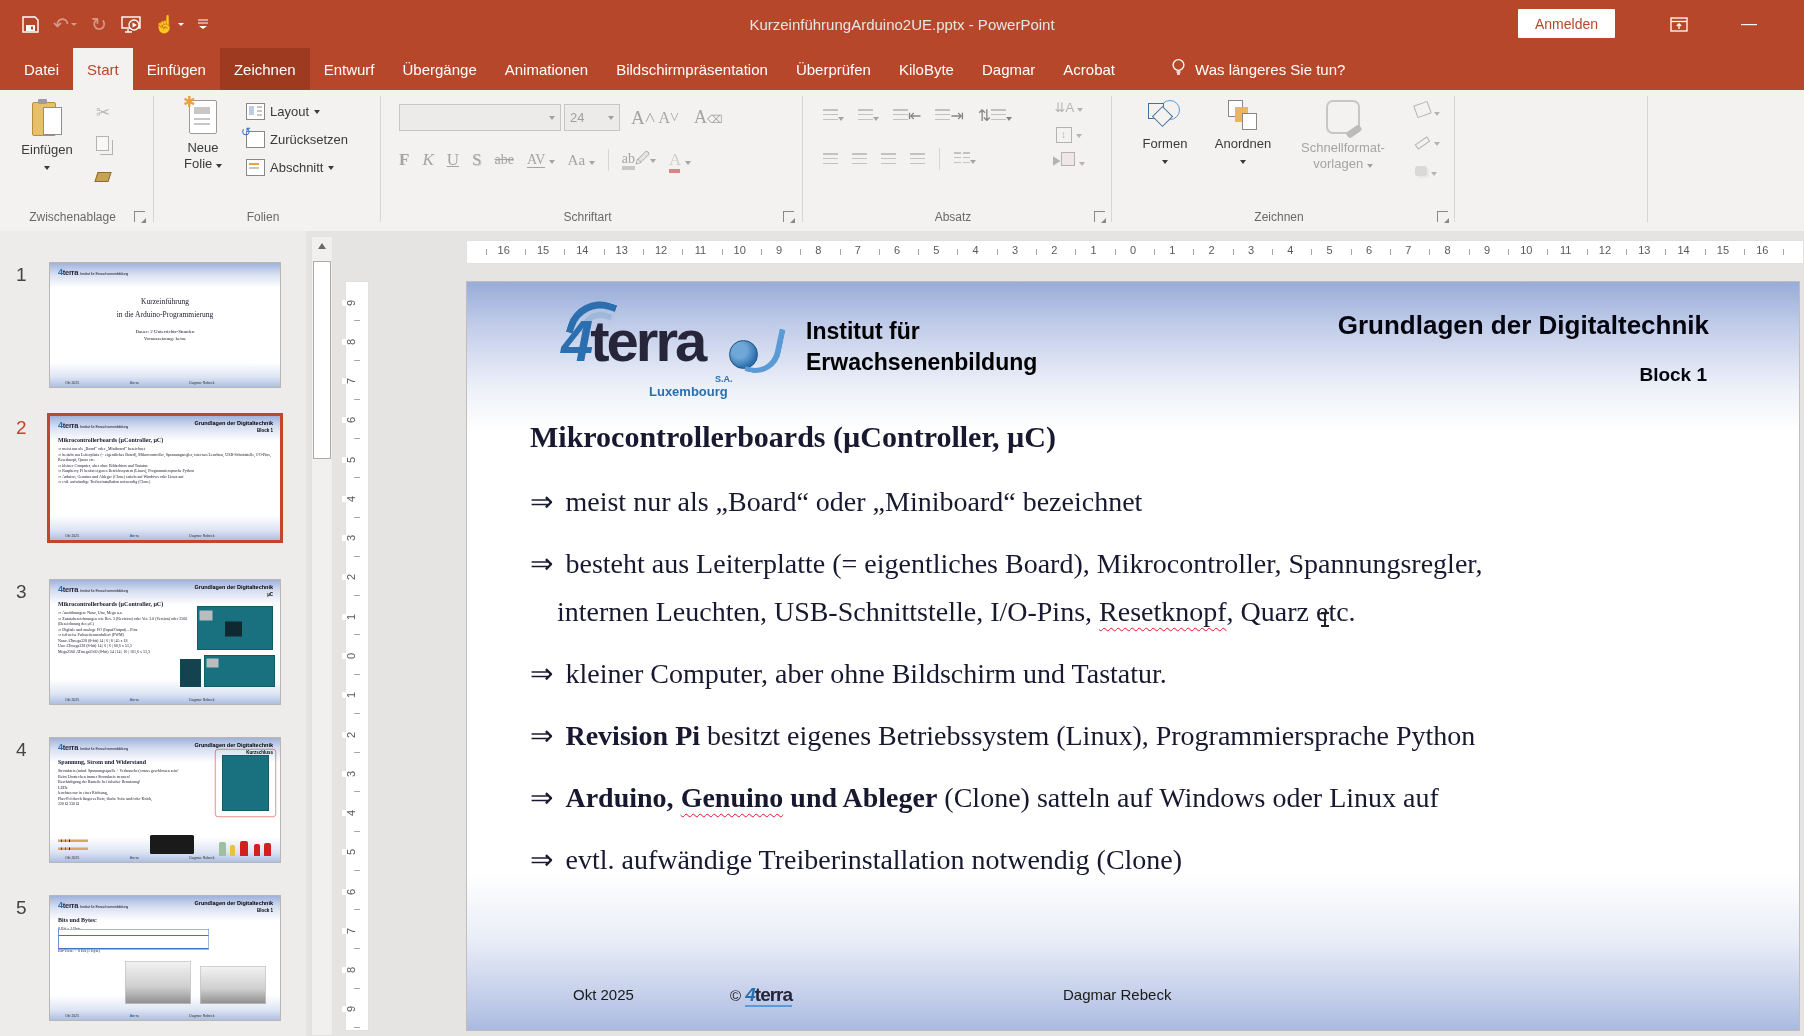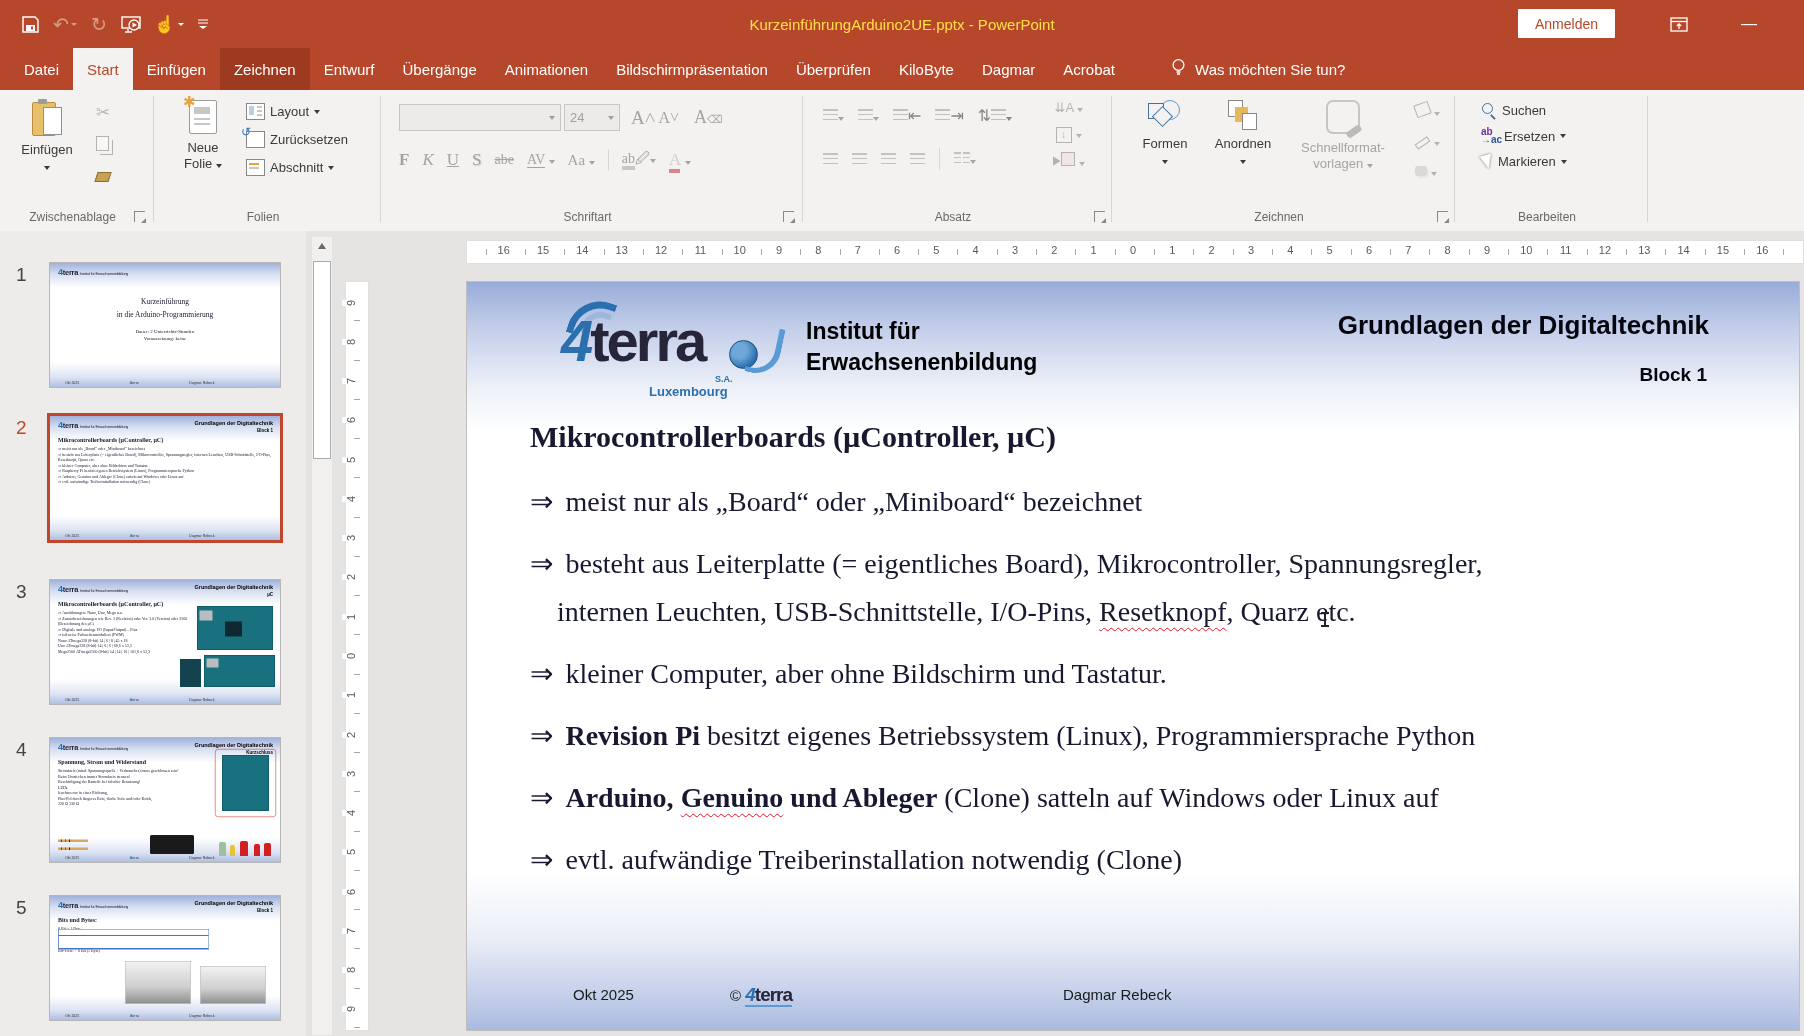--- a/index.html
+++ b/index.html
@@ -8,21 +8,21 @@
     font-family:"Liberation Sans",sans-serif;background:#E5E4E3;
     -webkit-font-smoothing:antialiased;
   }
   
   .titlebar{position:absolute;left:0;top:0;width:100%;height:48px;background:#B7472A;color:#fff;}
   .qat{position:absolute;left:22px;top:0;height:48px;display:flex;align-items:center;gap:14px;}
   .qat .qbtn{display:flex;align-items:center;gap:2px;color:#fff;font-size:15px;cursor:default;}
   .qat .dim{opacity:.45;}
   .car{width:0;height:0;border-left:3.5px solid transparent;border-right:3.5px solid transparent;border-top:4px solid currentColor;display:inline-block;}
   .car.sm{border-left-width:3px;border-right-width:3px;border-top-width:3.5px;}
-  .title-text{position:absolute;left:0;right:0;top:0;height:48px;display:flex;align-items:center;justify-content:center;font-size:15px;color:#fde047;pointer-events:none;}
+  .title-text{position:absolute;left:0;right:0;top:0;height:48px;display:flex;align-items:center;justify-content:center;font-size:15px;color:#e5e5e5;pointer-events:none;}
   .signin{position:absolute;right:189px;top:9px;height:29px;padding:0 17px;background:#fff;color:#B7472A;font-size:14px;display:flex;align-items:center;border-radius:1px;}
   .win-ctrl{position:absolute;top:0;height:48px;display:flex;align-items:center;justify-content:center;color:#fff;}
   .ribbon-opts{right:105px;width:40px;}
   .minimize{right:35px;width:40px;font-size:16px;}
   
   .tabs{position:absolute;left:0;top:48px;width:100%;height:42px;background:#B7472A;display:flex;align-items:stretch;padding-left:10px;}
   .tab{color:#fff;font-size:15px;padding:0 14px;display:flex;align-items:center;white-space:nowrap;}
   .tab.active{background:#F3F2F1;color:#B7472A;}
   .tab.hover{background:#9E3A20;}
   .tellme{color:#fff;font-size:15px;display:flex;align-items:center;gap:9px;padding:0 14px;margin-left:28px;}
@@ -218,21 +218,21 @@
       <div class="tab">Dagmar</div>
       <div class="tab">Acrobat</div>
     </div>
   <div class="tellme">
     <span>
       <svg width="15" height="19" viewBox="0 0 15 19">
           <circle cx="7.5" cy="7" r="5.4" fill="none" stroke="#fff" stroke-width="1.3"></circle>
           <path d="M5.5 14h4M6 16h3" stroke="#fff" stroke-width="1.3"></path>
         </svg>
     </span>
-    <span>Was möchten Sie tun?</span>
+    <span>Was längeres Sie tun?</span>
   </div>
 </div>
 
 <div class="ribbon">
 
   <div class="rgroup" style="left:0;width:153px;">
     <div class="bigbtn" style="left:12px;">
       <span class="bicon icon-clipboard">
           <span class="pad"></span>
           <span class="clip"></span>
@@ -360,39 +360,20 @@
     <div style="position:absolute;right:14px;top:12px;display:flex;flex-direction:column;gap:12px;">
       <span class="dimmed"><span style="display:inline-block;width:13px;height:11px;border:1px solid #6B6966;transform:rotate(-20deg);border-radius:1px;"></span> <span class="car" style="color:#6B6966;"></span></span>
       <span class="dimmed"><span style="display:inline-block;width:13px;height:4px;border:1px solid #6B6966;transform:rotate(-35deg);"></span> <span class="car" style="color:#6B6966;"></span></span>
       <span class="dimmed"><span style="display:inline-block;width:12px;height:10px;background:#BDBBB9;border-radius:3px;box-shadow:2px 2px 0 #DDD;"></span> <span class="car" style="color:#6B6966;"></span></span>
     </div>
     <div class="glabel">Zeichnen</div>
     <div class="launcher" style="right:6px;"></div>
   </div>
   <div class="rdivider" style="left:1454px;"></div>
 
-  <div class="rgroup" style="left:1455px;width:192px;">
-    <div style="position:absolute;left:26px;top:12px;display:flex;flex-direction:column;gap:10px;">
-      <div class="smallrow">
-          <span class="search-ic"></span>
-          <span>Suchen</span>
-        </div>
-      <div class="smallrow">
-          <span class="replace-ic">ab<br><span class="b">→ac</span></span>
-          <span>Ersetzen</span>
-          <span class="car"></span>
-        </div>
-      <div class="smallrow">
-          <span class="select-ic"></span>
-          <span>Markieren</span>
-          <span class="car"></span>
-        </div>
-    </div>
-    <div class="glabel">Bearbeiten</div>
-  </div>
   <div class="rdivider" style="left:1647px;"></div>
 
 </div>
 
 <div class="main">
 
   <div class="thumb-panel" id="thumb-panel">
       <div class="thumb-num" style="top: 33px;">1</div>
       <div class="mini" style="top: 31px;">
         <div class="mini-inner">

